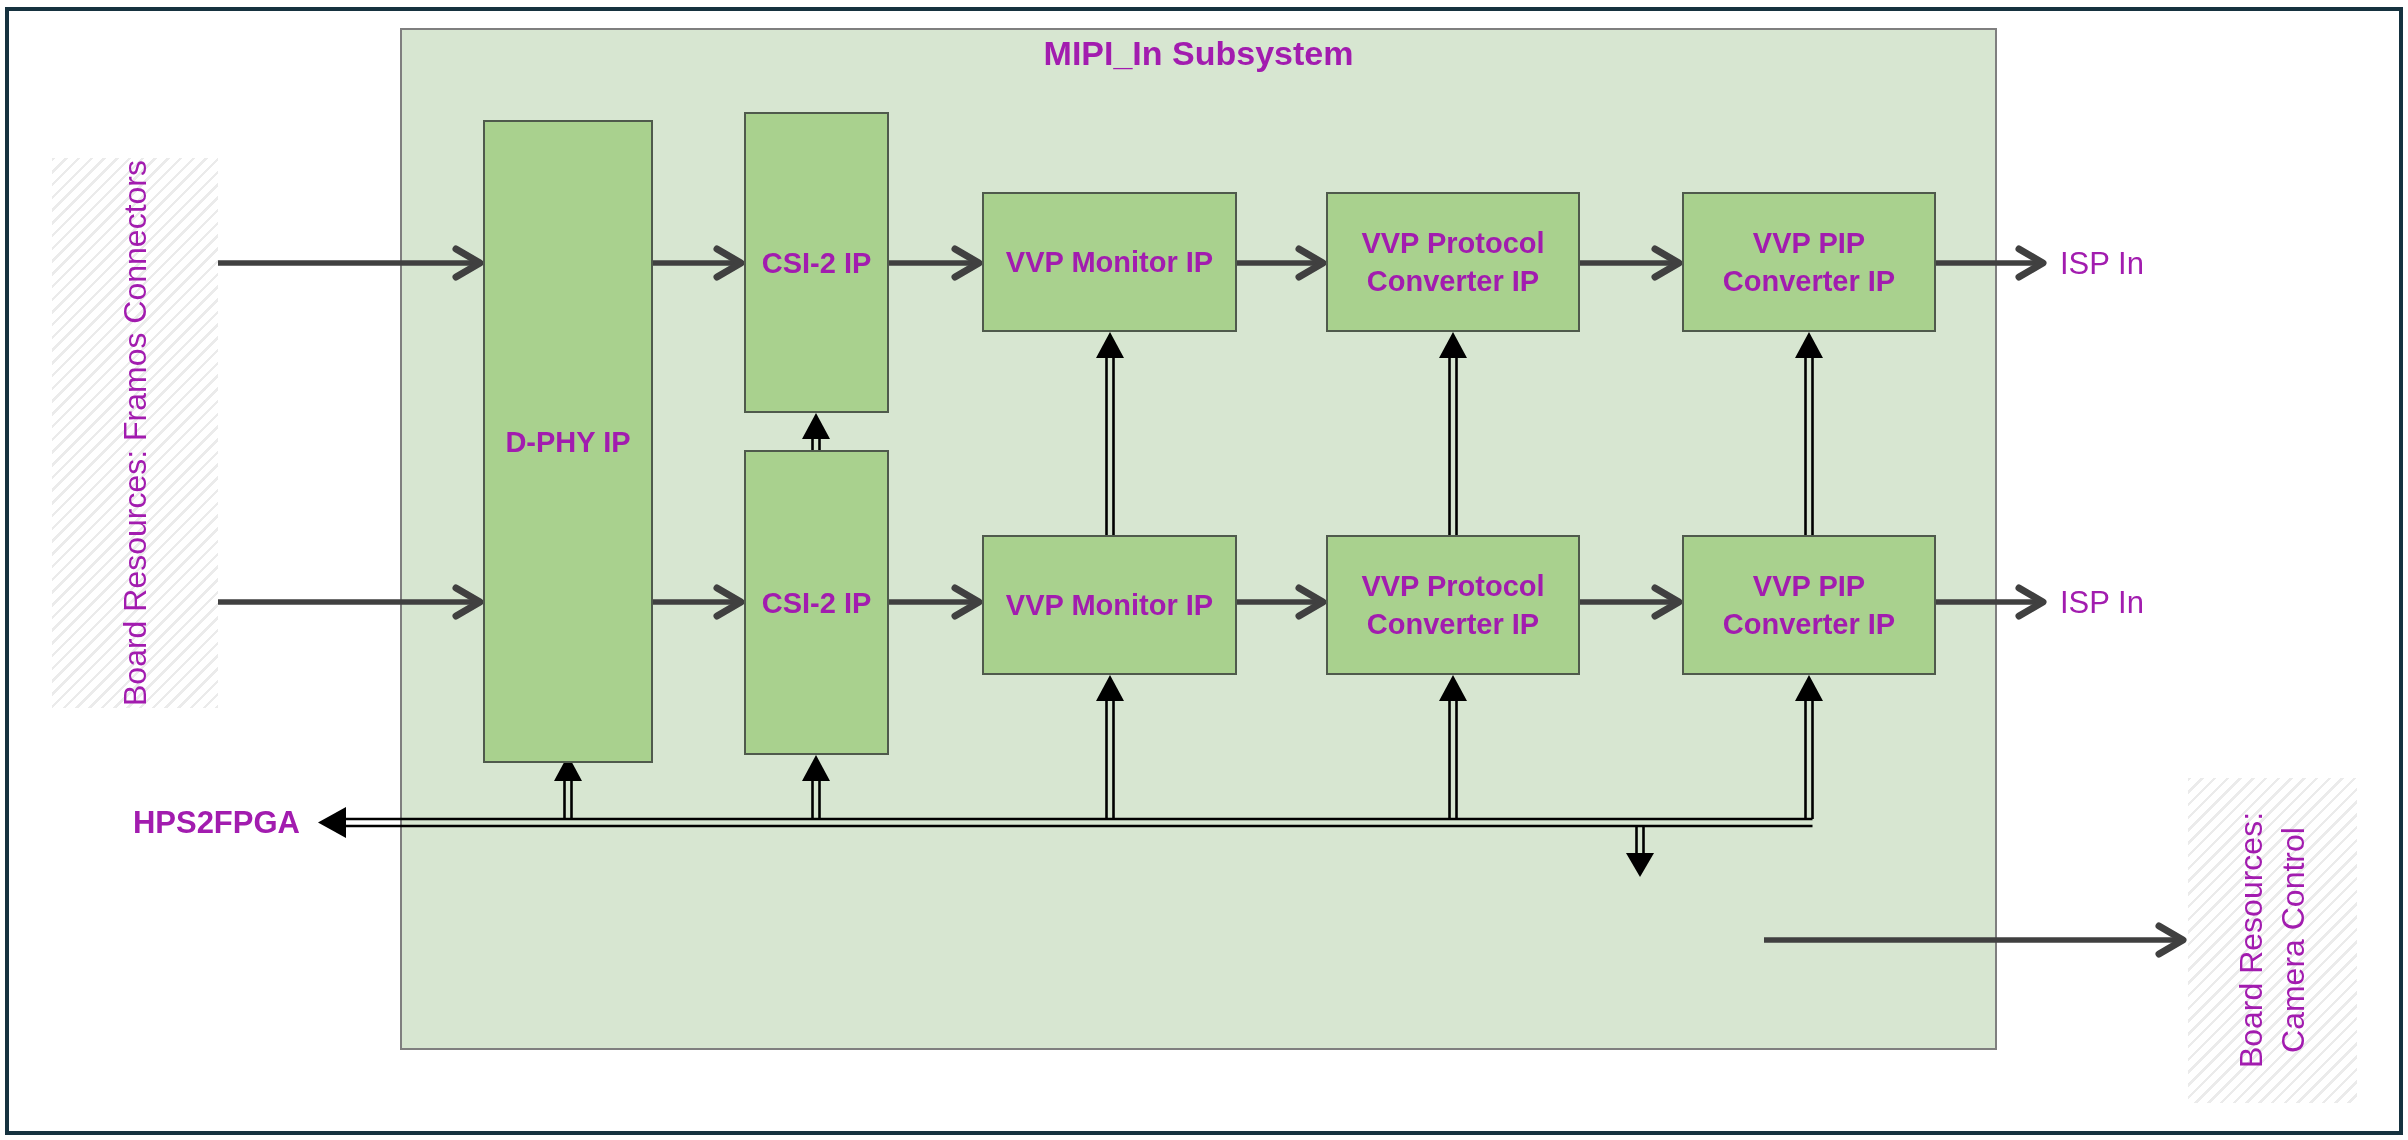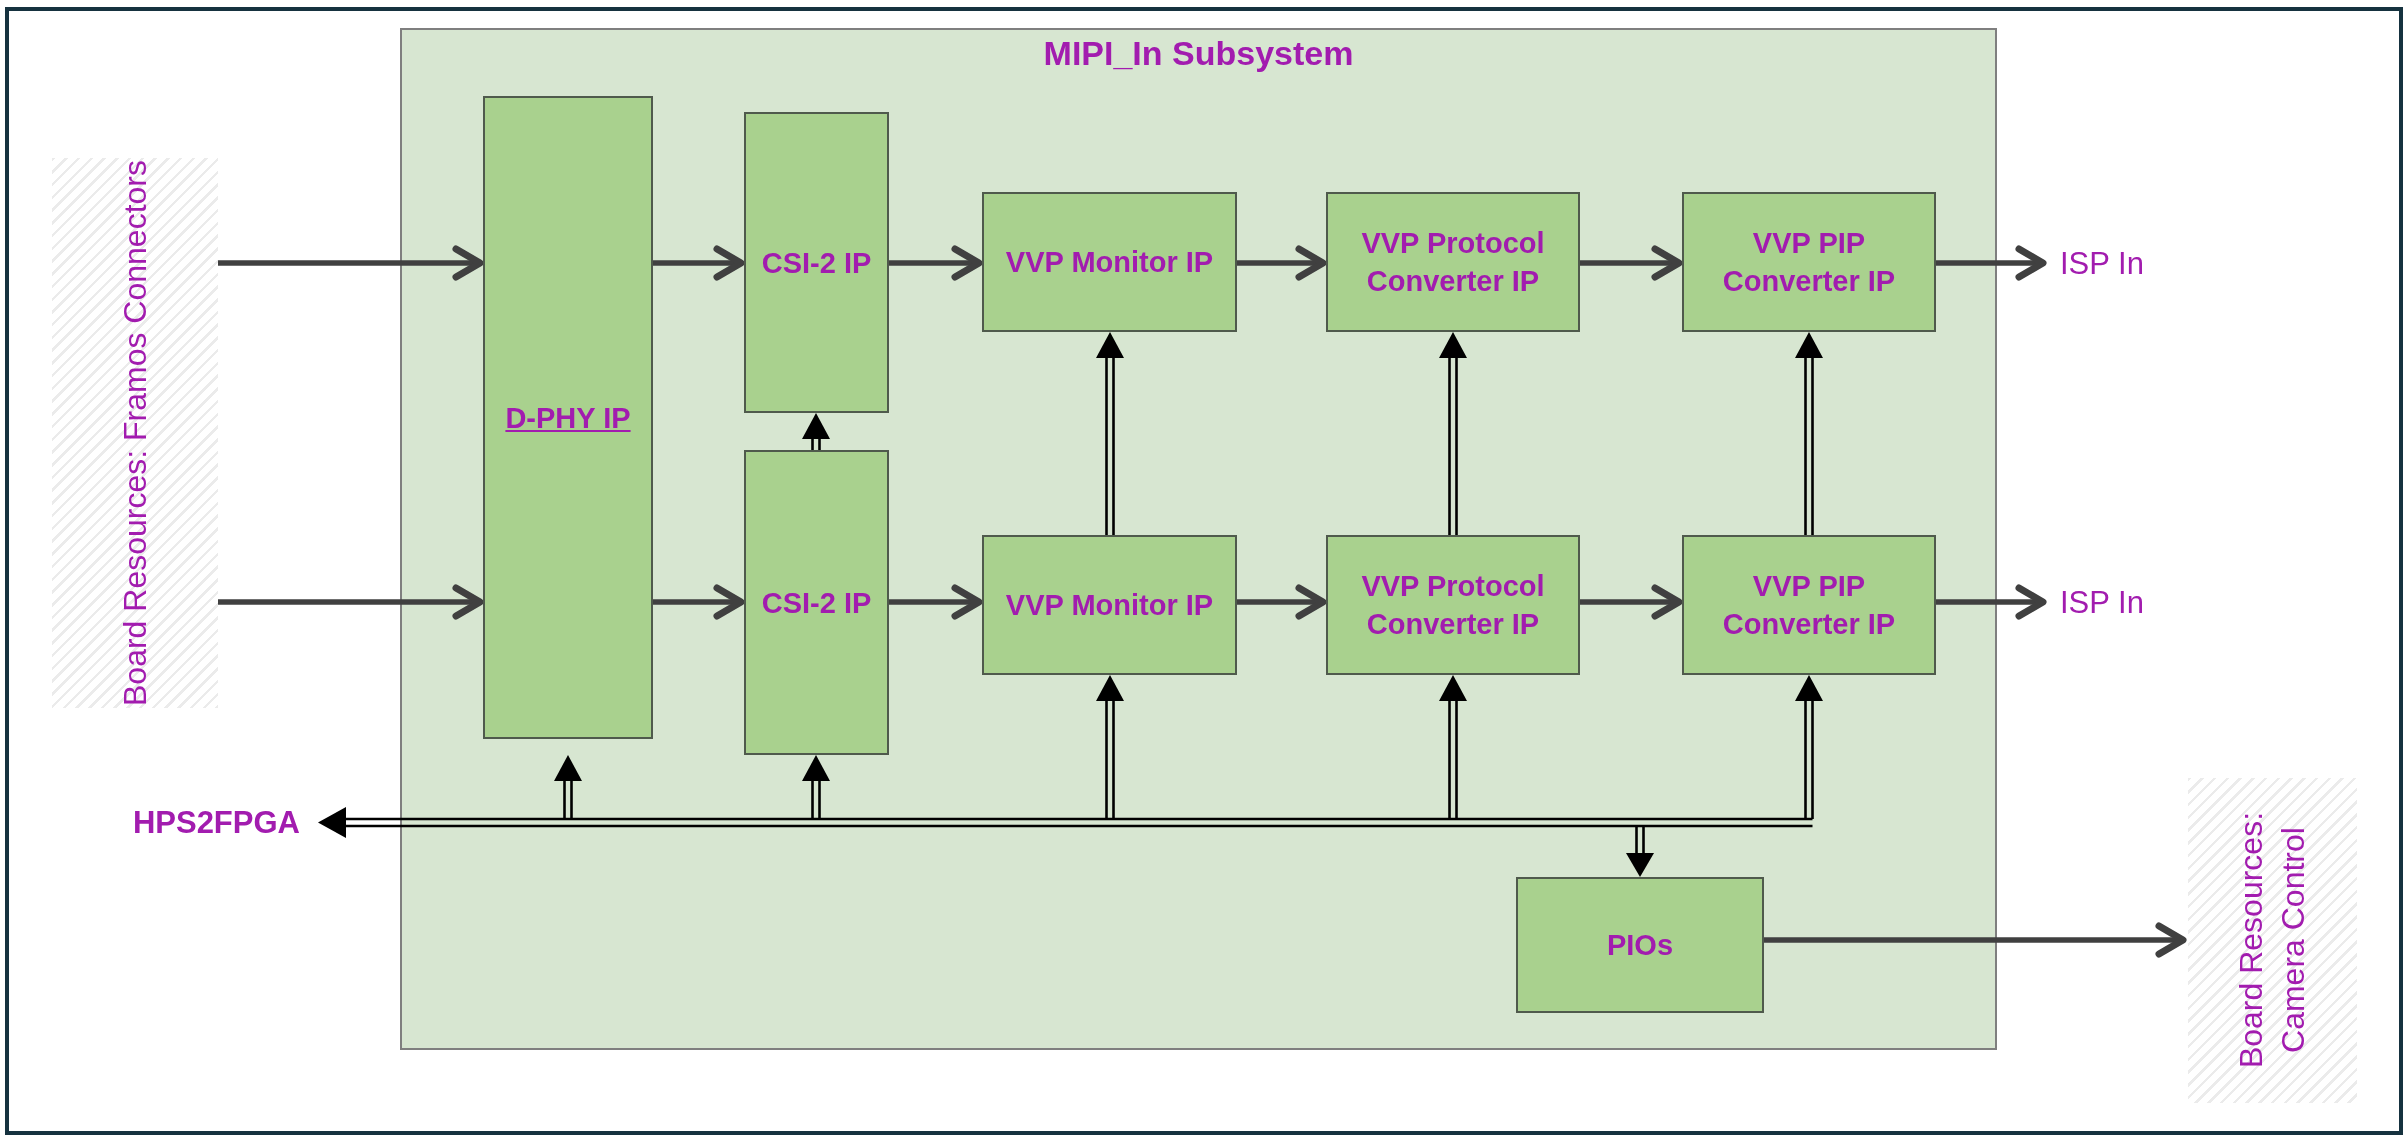--- a/index.html
+++ b/index.html
@@ -28,21 +28,21 @@
   .vlabel{
     position:absolute;transform:translate(-50%,-50%) rotate(-90deg);
     white-space:nowrap;font-size:32px;line-height:42px;text-align:center;z-index:3;
   }
   .wires{position:absolute;left:0;top:0;z-index:5;pointer-events:none;}
   .block{
     position:absolute;background:#a9d18e;border:2.5px solid #4f5a4c;box-sizing:border-box;
     display:flex;align-items:center;justify-content:center;text-align:center;
     font-size:29px;font-weight:bold;line-height:38px;z-index:10;padding:0 6px;
   }
-  .b-dphy{left:483px;top:96px;width:170px;height:643px;text-decoration:underline;}
+  .b-dphy{left:483px;top:120px;width:170px;height:643px;}
   .b-csi2-top{left:744px;top:112px;width:145px;height:301px;}
   .b-csi2-bot{left:744px;top:450px;width:145px;height:305px;}
   .b-mon-top{left:982px;top:192px;width:255px;height:140px;}
   .b-prot-top{left:1326px;top:192px;width:254px;height:140px;}
   .b-pip-top{left:1682px;top:192px;width:254px;height:140px;}
   .b-mon-bot{left:982px;top:535px;width:255px;height:140px;}
   .b-prot-bot{left:1326px;top:535px;width:254px;height:140px;}
   .b-pip-bot{left:1682px;top:535px;width:254px;height:140px;}
   .b-pios{left:1516px;top:877px;width:248px;height:136px;}
   .flabel{position:absolute;font-size:31px;z-index:12;white-space:nowrap;text-align:center;}
@@ -159,19 +159,18 @@
 
   <div class="block b-dphy">D-PHY IP</div>
   <div class="block b-csi2-top">CSI-2 IP</div>
   <div class="block b-csi2-bot">CSI-2 IP</div>
   <div class="block b-mon-top">VVP Monitor IP</div>
   <div class="block b-prot-top">VVP Protocol Converter IP</div>
   <div class="block b-pip-top">VVP PIP Converter IP</div>
   <div class="block b-mon-bot">VVP Monitor IP</div>
   <div class="block b-prot-bot">VVP Protocol Converter IP</div>
   <div class="block b-pip-bot">VVP PIP Converter IP</div>
-  <div class="block b-pios">PIOs</div>
 
   <div class="flabel isp-top">ISP In</div>
   <div class="flabel isp-bot">ISP In</div>
   <div class="flabel hps">HPS2FPGA</div>
 
 </div>
 
 </body></html>

